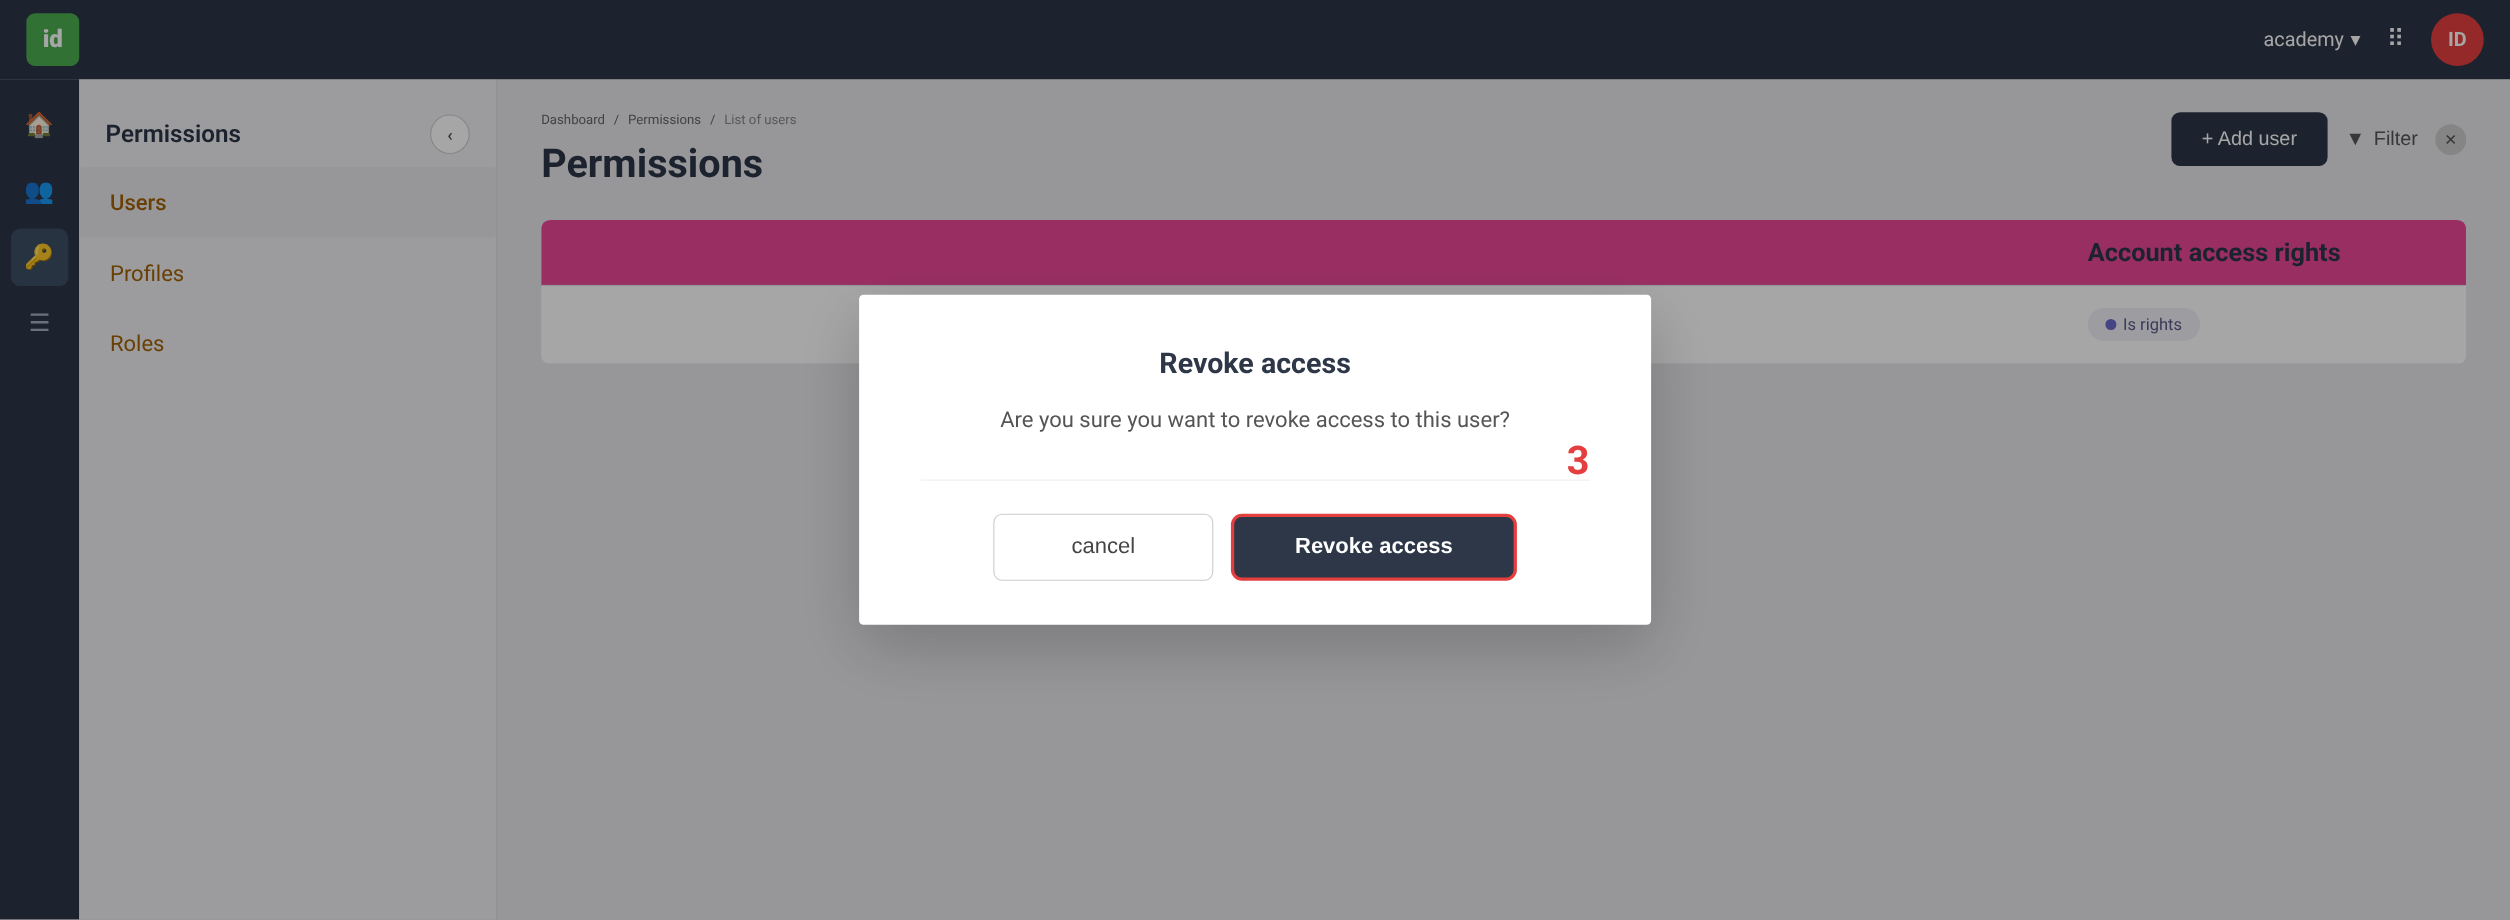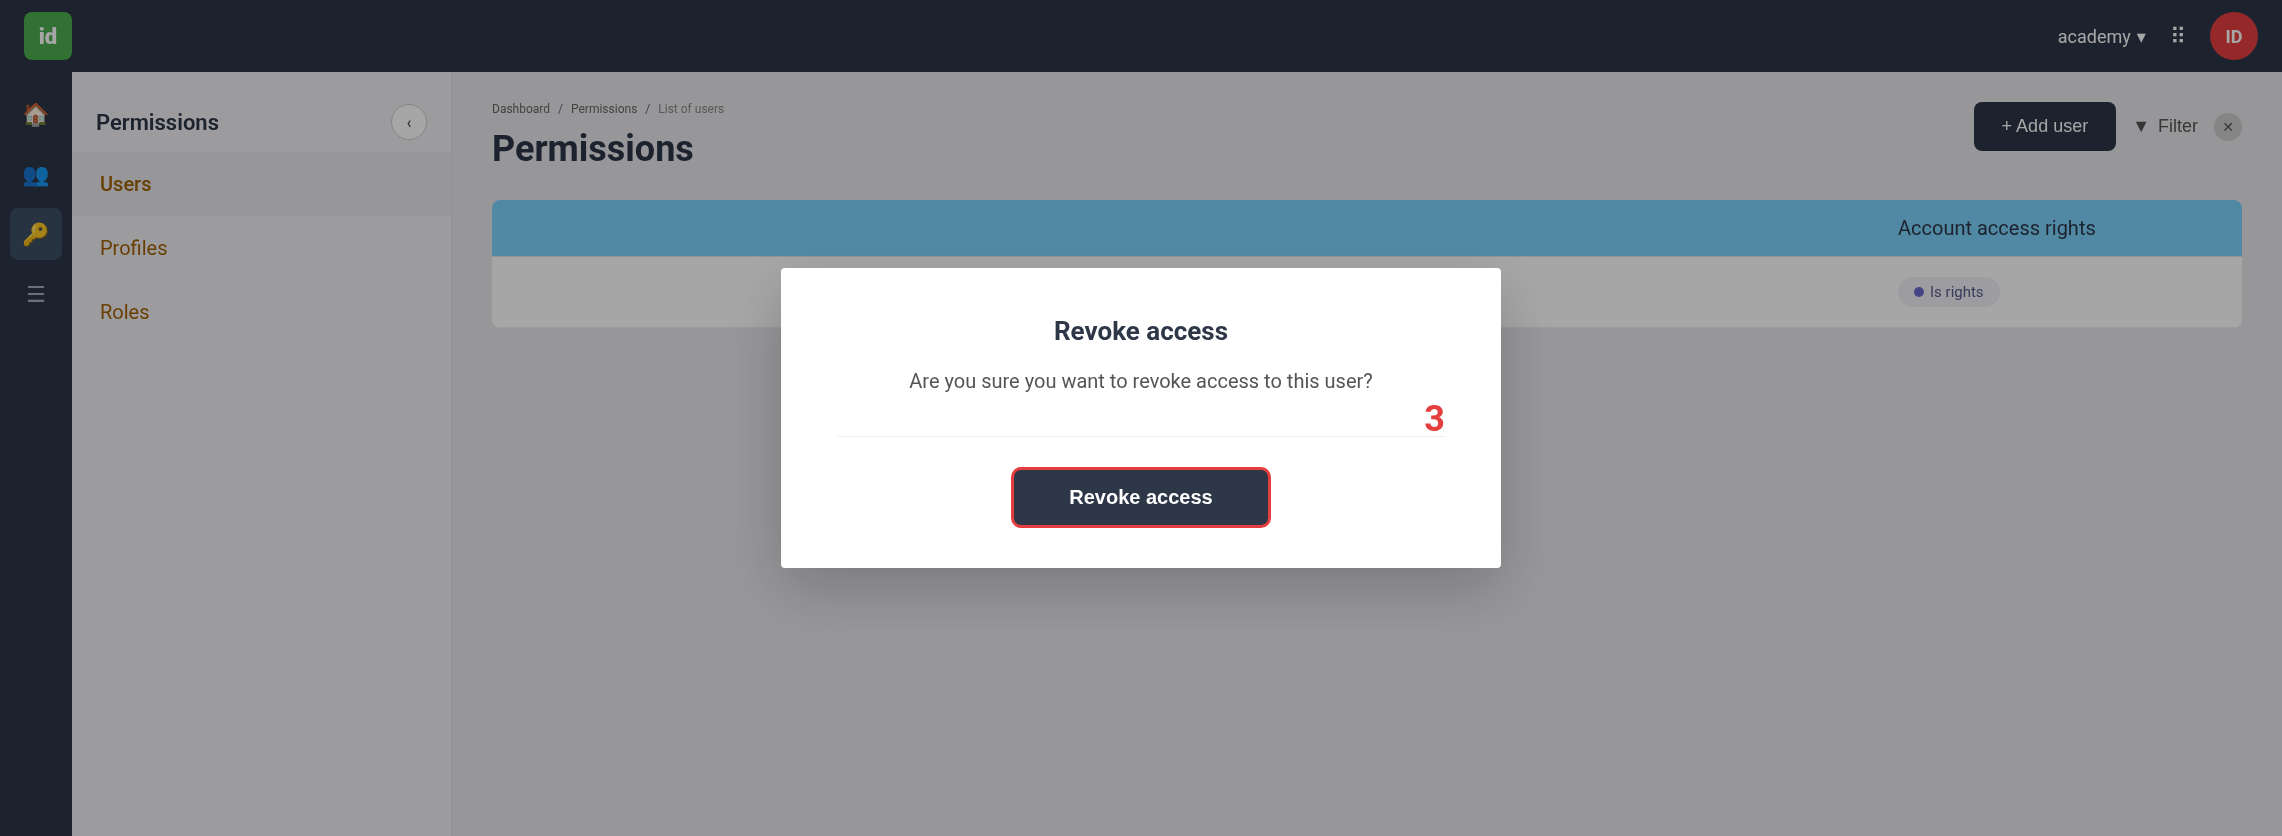--- a/index.html
+++ b/index.html
@@ -158,24 +158,24 @@
 
     
     .table-area {
       background: white;
       border-radius: 8px;
       overflow: hidden;
       margin-top: 0;
     }
     .table-header-row {
       display: flex;
-      background: #7dd3fc;
+      background: #ec4899;
       padding: 16px 24px;
-      font-weight: 400;
-      font-size: 20px;
+      font-weight: 700;
+      font-size: 23px;
       color: #2d3748;
       border-bottom: 1px solid #e2e2e6;
     }
     .table-col-account { flex: 1; }
     .table-col-rights { width: 320px; text-align: left; }
 
     .table-row {
       display: flex;
       padding: 20px 24px;
       border-bottom: 1px solid #eee;
@@ -336,16 +336,17 @@
   </div>
 </div>
 
 <div class="modal-overlay">
   <div class="modal">
     <div class="modal-title">Revoke access</div>
     <div class="modal-body">Are you sure you want to revoke access to this user?</div>
     <div class="modal-counter">3</div>
     <hr class="modal-divider">
     <div class="modal-actions">
+      <button class="cancel-btn">cancel</button>
       <button class="revoke-btn">Revoke access</button>
     </div>
   </div>
 </div>
 
 </body></html>

